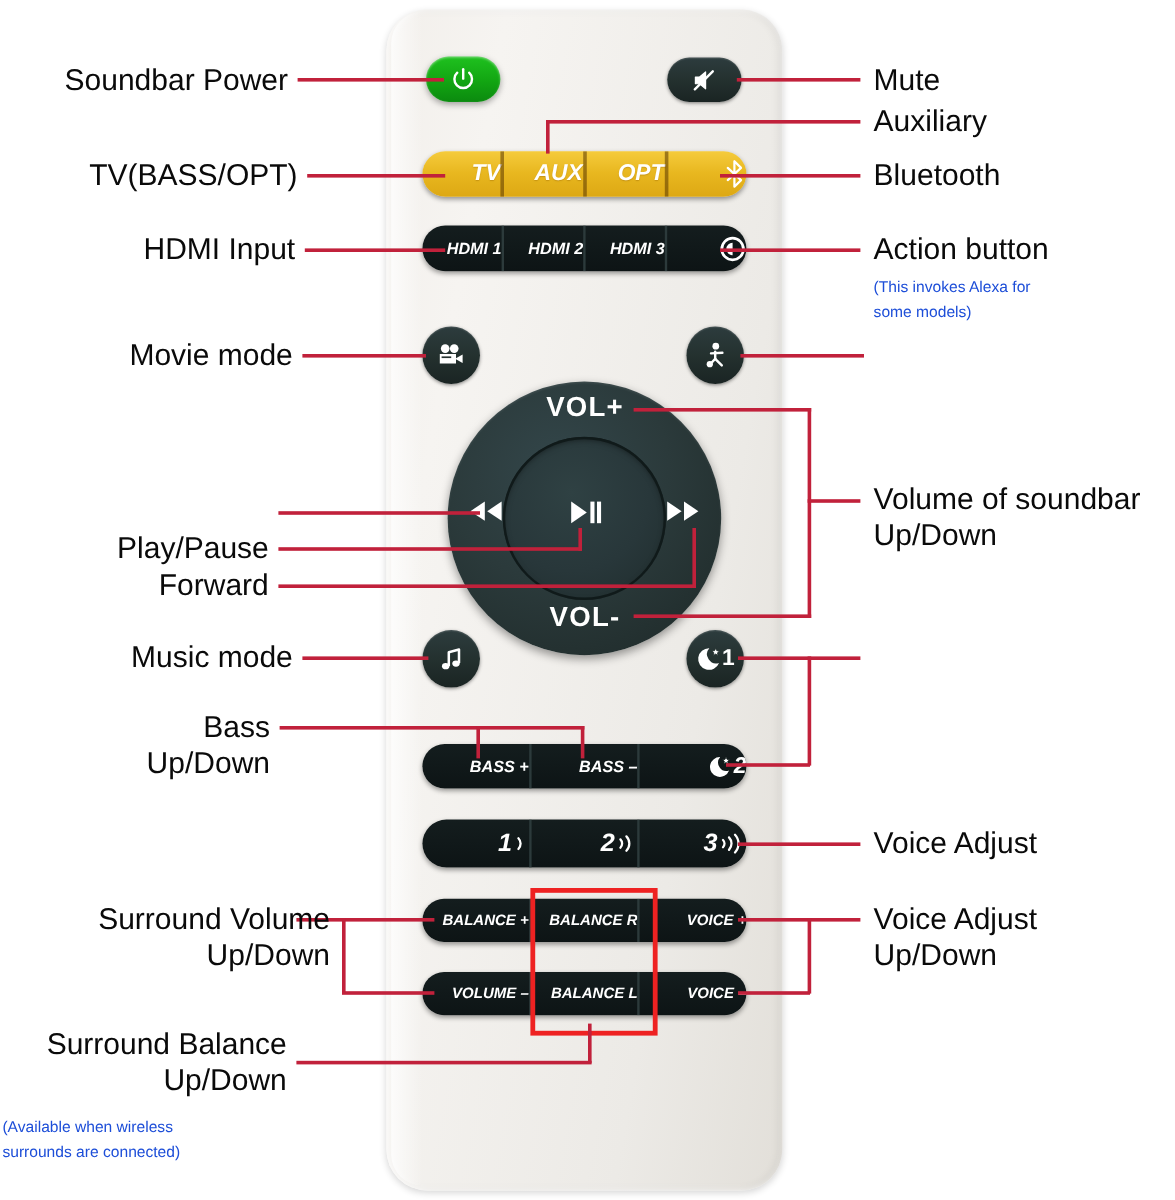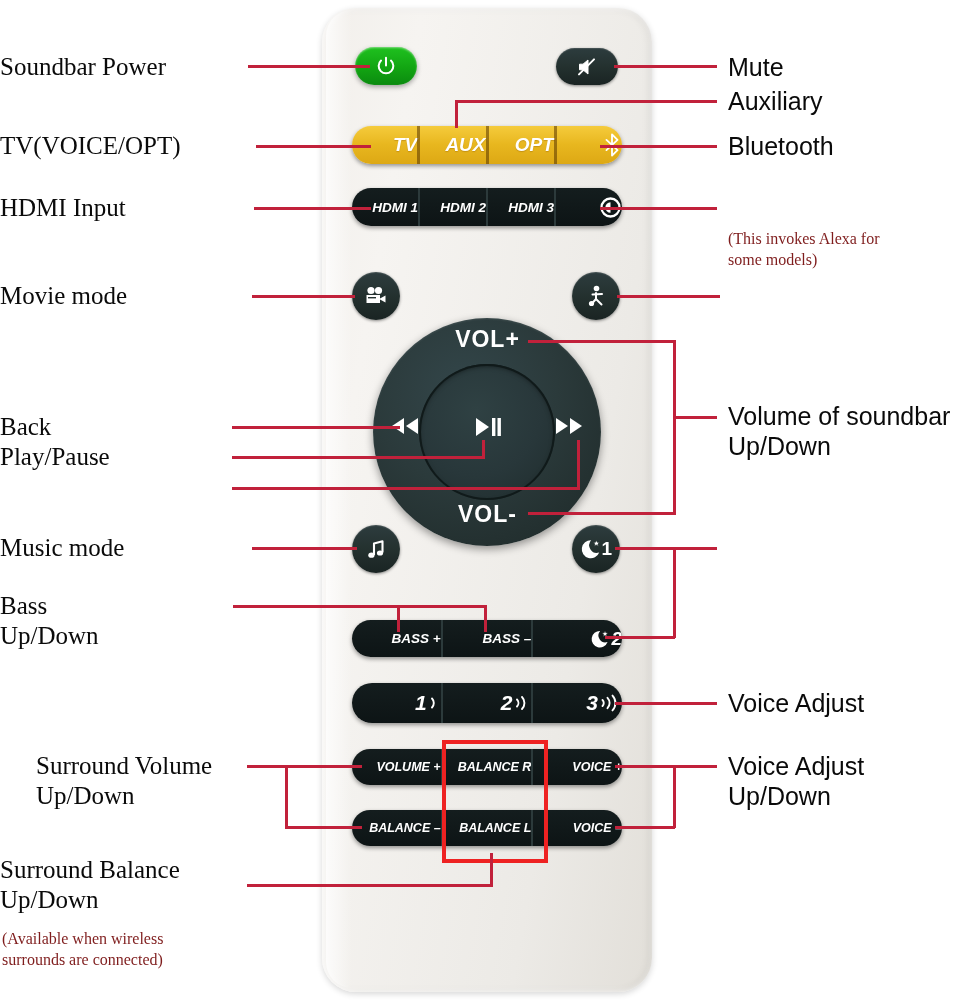--- a/index.html
+++ b/index.html
@@ -124,28 +124,27 @@
 
   
   .anno {
     position: absolute;
     color: #0a0a0a;
     font-size: 25px;
     line-height: 30px;
     white-space: pre-line;
   }
   .anno.right { text-align: left; }
-  .anno.left  { text-align: left; font-family: Liberation Serif, serif; }
+  .anno.left  { text-align: right; }
   .anno-sub {
     position: absolute;
-    color: #7f1d1d;
-    font-size: 16px;
+    color: #1d4ed8;
+    font-size: 13px;
     line-height: 21px;
     white-space: pre-line;
-    font-family: Liberation Serif, serif;
   }
 
   
   .ln {
     position: absolute;
     background: #c1213b;
   }
   .ln.h { height: 3px; }
   .ln.v { width: 3px; }
   .box {
@@ -338,33 +337,33 @@
           <path d="M2.5 7 A4.2 4.2 0 0 1 2.5 13"></path>
           <path d="M7.5 4.8 A7.5 7.5 0 0 1 7.5 15.2"></path>
           <path d="M12.5 2.6 A10.8 10.8 0 0 1 12.5 17.4"></path>
         </svg>
       </span>
     </div>
   </div>
 
   <div class="segbar dark" style="left:352px; top:749px; width:270px; height:36px;">
     <div class="seg" style="font-size:12.5px;">
-      <span>VOLUME +</span>
+      <span>BALANCE +</span>
     </div>
     <div class="seg" style="font-size:12.5px;">
       <span>BALANCE R</span>
     </div>
     <div class="seg" style="font-size:12.5px;">
       <span>VOICE +</span>
     </div>
   </div>
 
   <div class="segbar dark" style="left:352px; top:810px; width:270px; height:36px;">
     <div class="seg" style="font-size:12.5px;">
-      <span>BALANCE –</span>
+      <span>VOLUME –</span>
     </div>
     <div class="seg" style="font-size:12.5px;">
       <span>BALANCE L</span>
     </div>
     <div class="seg" style="font-size:12.5px;">
       <span>VOICE –</span>
     </div>
   </div>
 
   <div class="box" style="left:442px; top:740px; width:98px; height:115px;"></div>
@@ -419,30 +418,30 @@
   <div class="ln h" style="left:605px; top:636px; width:70px;"></div>
 
   <div class="ln h" style="left:615px; top:702px; width:102px;"></div>
 
   <div class="ln h" style="left:615px; top:765px; width:102px;"></div>
   <div class="ln v" style="left:673px; top:765px; height:63px;"></div>
   <div class="ln h" style="left:615px; top:826px; width:60px;"></div>
 
   <div class="anno left" style="left:0px; top:52px; width:240px;">Soundbar Power</div>
 
-  <div class="anno left" style="left:0px; top:131px; width:248px;">TV(VOICE/OPT)</div>
+  <div class="anno left" style="left:0px; top:131px; width:248px;">TV(BASS/OPT)</div>
 
   <div class="anno left" style="left:0px; top:193px; width:246px;">HDMI Input</div>
 
   <div class="anno left" style="left:0px; top:281px; width:244px;">Movie mode</div>
 
-  <div class="anno left" style="left:0px; top:412px; width:224px;">Back</div>
 
   <div class="anno left" style="left:0px; top:442px; width:224px;">Play/Pause</div>
 
+  <div class="anno left" style="left:0px; top:473px; width:224px;">Forward</div>
 
   <div class="anno left" style="left:0px; top:533px; width:244px;">Music mode</div>
 
   <div class="anno left" style="left:0px; top:591px; width:225px;">Bass
 Up/Down</div>
 
   <div class="anno left" style="left:0px; top:751px; width:239px;margin-left:36px;">Surround Volume
 Up/Down</div>
 
   <div class="anno left" style="left:0px; top:855px; width:239px;">Surround Balance
@@ -450,20 +449,21 @@
 
   <div class="anno-sub" style="left:2px; top:928px; width:250px; text-align:left;">(Available when wireless
 surrounds are connected)</div>
 
   <div class="anno right" style="left:728px; top:52px; width:240px;">Mute</div>
 
   <div class="anno right" style="left:728px; top:86px; width:240px;">Auxiliary</div>
 
   <div class="anno right" style="left:728px; top:131px; width:240px;">Bluetooth</div>
 
+  <div class="anno right" style="left:728px; top:193px; width:246px;">Action button</div>
 
   <div class="anno-sub" style="left:728px; top:228px; width:248px;">(This invokes Alexa for
 some models)</div>
 
 
   <div class="anno right" style="left:728px; top:401px; width:250px;">Volume of soundbar
 Up/Down</div>
 
 
   <div class="anno right" style="left:728px; top:688px; width:240px;">Voice Adjust</div>

